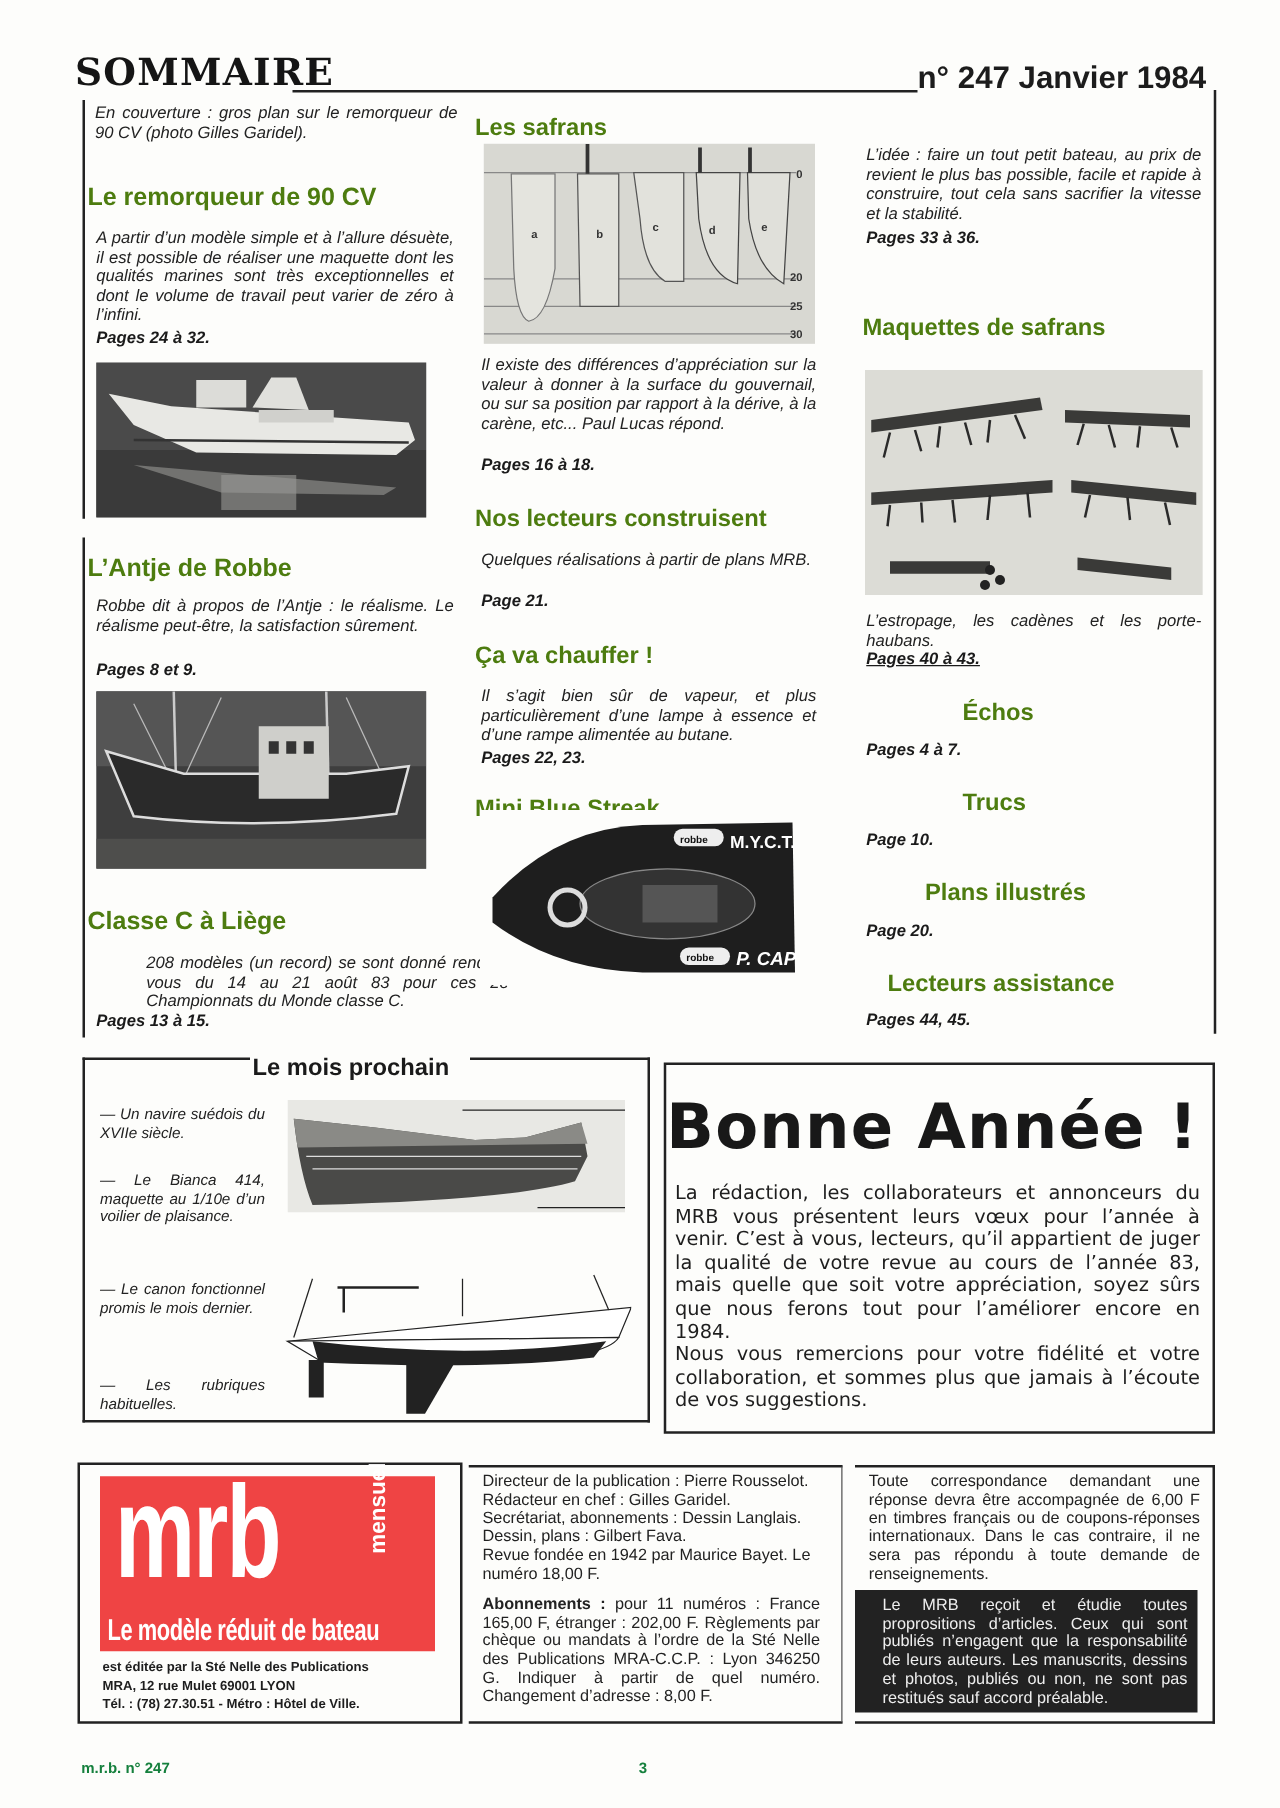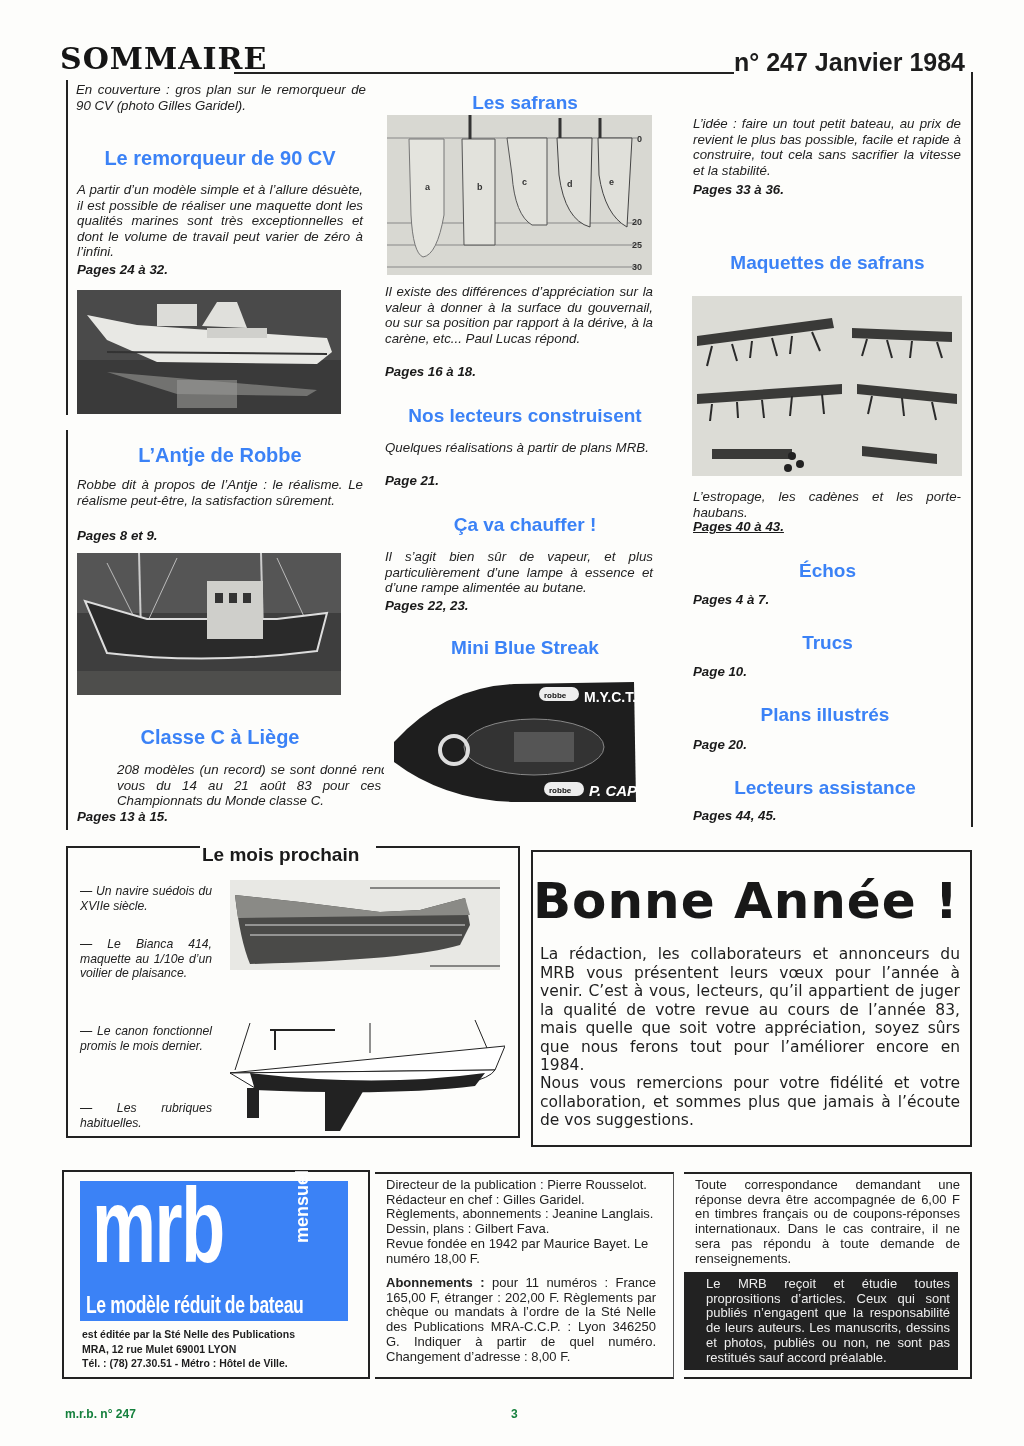--- a/index.html
+++ b/index.html
@@ -4,30 +4,30 @@
 <style>
   * { box-sizing: border-box; margin: 0; padding: 0; }
   html, body { width: 1024px; height: 1446px; background: #fdfdfb; }
   body { position: relative; font-family: "Liberation Sans", sans-serif; color: #1d1d1d; overflow: hidden; }
   .abs { position: absolute; }
   .title-sommaire { left: 60px; top: 44px; font-family: "DejaVu Serif", serif; font-weight: bold; font-size: 30px; letter-spacing: 1px; color: #151515; line-height: 30px; }
   .header-rule { left: 234px; top: 72px; width: 500px; height: 2px; background: #222; }
   .issue-title { left: 734px; top: 48px; font-size: 25px; font-weight: bold; color: #1c1c1c; line-height: 28px; }
   .vline { background: #222; width: 2px; }
   .hline { background: #222; height: 2px; }
-  .h { font-weight: bold; font-size: 19px; text-align: center; color: #3b82f6; line-height: 22px; }
+  .h { font-weight: bold; font-size: 19px; text-align: left; color: #4d7c0f; line-height: 22px; }
   .it { font-style: italic; font-size: 13.3px; line-height: 15.6px; text-align: justify; color: #222; }
   .pg { font-style: italic; font-weight: bold; font-size: 13.3px; line-height: 16px; color: #1a1a1a; }
   .photo { background: #777; overflow: hidden; }
   .cap { font-size: 9px; fill: #fff; font-family: "Liberation Sans", sans-serif; font-weight: bold; }
   .bonne { font-weight: bold; font-size: 50px; letter-spacing: 1px; color: #181818; font-family: "DejaVu Sans", sans-serif; }
   .bonne-text { font-family: "DejaVu Sans", sans-serif; font-size: 15.5px; line-height: 18.5px; text-align: justify; color: #1e1e1e; }
   .small { font-size: 13px; line-height: 14.7px; color: #222; text-align: justify; }
   .next-item { font-style: italic; font-size: 12.2px; line-height: 14.6px; text-align: justify; color: #222; }
-  .logo-box { background: #3b82f6; color: #fff; text-decoration: underline; }
+  .logo-box { background: #ef4444; color: #fff; text-decoration: underline; }
   .footer { font-size: 12px; font-weight: bold; color: #15803d; }
 </style>
 </head>
 <body>
 
 <div class="abs title-sommaire">SOMMAIRE</div>
 <div class="abs header-rule"></div>
 <div class="abs issue-title">n° 247 Janvier 1984</div>
 
 <div class="abs vline" style="left:66px; top:80px; height:335px;"></div>
@@ -112,21 +112,21 @@
 
 <div class="abs h" style="left:380px; top:405px; width:290px;">Nos lecteurs construisent</div>
 <div class="abs it" style="left:385px; top:440px; width:268px;">Quelques réalisations à partir de plans MRB.</div>
 <div class="abs pg" style="left:385px; top:473px;">Page 21.</div>
 
 <div class="abs h" style="left:380px; top:514px; width:290px;">Ça va chauffer !</div>
 <div class="abs it" style="left:385px; top:549px; width:268px;">Il s’agit bien sûr de vapeur, et plus particulièrement d’une lampe à essence et d’une rampe alimentée au butane.</div>
 <div class="abs pg" style="left:385px; top:598px;">Pages 22, 23.</div>
 
 <div class="abs h" style="left:380px; top:637px; width:290px;">Mini Blue Streak</div>
-<div class="abs" style="left:384px; top:672px; width:256px; height:140px;">
+<div class="abs" style="left:384px; top:648px; width:256px; height:140px;">
   <svg width="256" height="140" viewBox="0 0 256 140">
     <rect width="256" height="140" fill="#fdfdfb"></rect>
     <path d="M10 70 Q60 15 130 12 L250 10 L252 130 L130 130 Q60 128 10 90 Z" fill="#1e1e1e"></path>
     <ellipse cx="150" cy="75" rx="70" ry="28" fill="#333" stroke="#888"></ellipse>
     <circle cx="70" cy="78" r="14" fill="none" stroke="#ddd" stroke-width="4"></circle>
     <rect x="130" y="60" width="60" height="30" fill="#555"></rect>
     <rect x="155" y="15" width="40" height="14" rx="7" fill="#eee"></rect>
     <text x="160" y="26" class="cap" style="fill:#111; font-size:8px">robbe</text>
     <text x="200" y="30" class="cap" style="font-size:14px">M.Y.C.T.</text>
     <rect x="160" y="110" width="40" height="14" rx="7" fill="#eee"></rect>
@@ -243,21 +243,21 @@
 <div class="abs" style="left:82px; top:1327px; width:270px; font-weight:bold; font-size:10.5px; line-height:14.5px; color:#1e1e1e;">
   <div>est éditée par la Sté Nelle des Publications</div>
   <div>MRA, 12 rue Mulet 69001 LYON</div>
   <div>Tél. : (78) 27.30.51 - Métro : Hôtel de Ville.</div>
 </div>
 
 <div class="abs" style="left:375px; top:1172px; width:299px; height:207px; border-top:2px solid #222; border-bottom:2px solid #222; border-right:1px solid #555;"></div>
 <div class="abs small" style="left:386px; top:1178px; width:270px; text-align:left;">
   <div>Directeur de la publication : Pierre Rousselot.</div>
   <div>Rédacteur en chef : Gilles Garidel.</div>
-  <div>Règlements, abonnements : Jeanine Langlais.</div>
+  <div>Secrétariat, abonnements : Dessin Langlais.</div>
   <div>Dessin, plans : Gilbert Fava.</div>
   <div>Revue fondée en 1942 par Maurice Bayet. Le numéro 18,00 F.</div>
 </div>
 <div class="abs small" style="left:386px; top:1276px; width:270px;">
   <span style="font-weight:bold;">Abonnements :</span><span> pour 11 numéros : France 165,00 F, étranger : 202,00 F. Règlements par chèque ou mandats à l’ordre de la Sté Nelle des Publications MRA-C.C.P. : Lyon 346250 G. Indiquer à partir de quel numéro. Changement d’adresse : 8,00 F.</span>
 </div>
 
 <div class="abs" style="left:684px; top:1172px; width:288px; height:207px; border-top:2px solid #222; border-bottom:2px solid #222; border-right:2px solid #222;"></div>
 <div class="abs small" style="left:695px; top:1178px; width:265px;">Toute correspondance demandant une réponse devra être accompagnée de 6,00 F en timbres français ou de coupons-réponses internationaux. Dans le cas contraire, il ne sera pas répondu à toute demande de renseignements.</div>
 <div class="abs" style="left:684px; top:1272px; width:274px; height:98px; background:#222;"></div>

